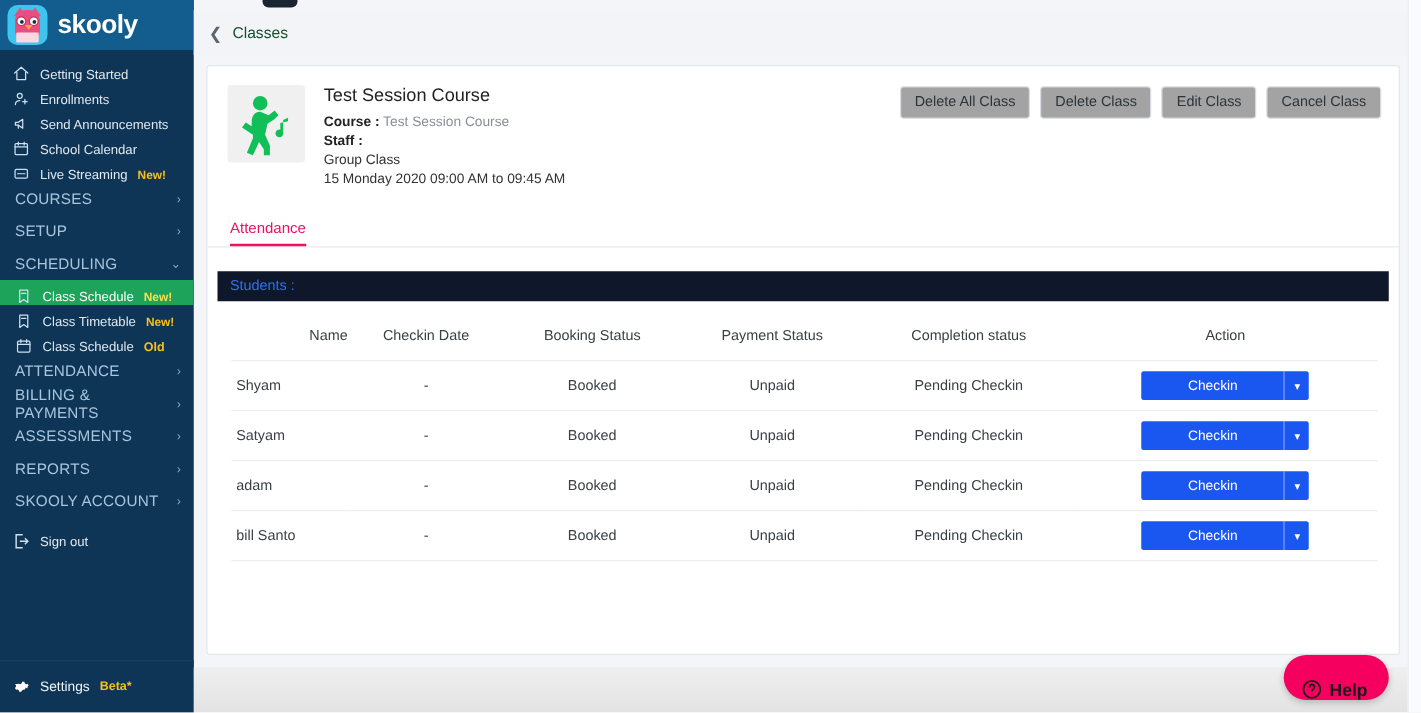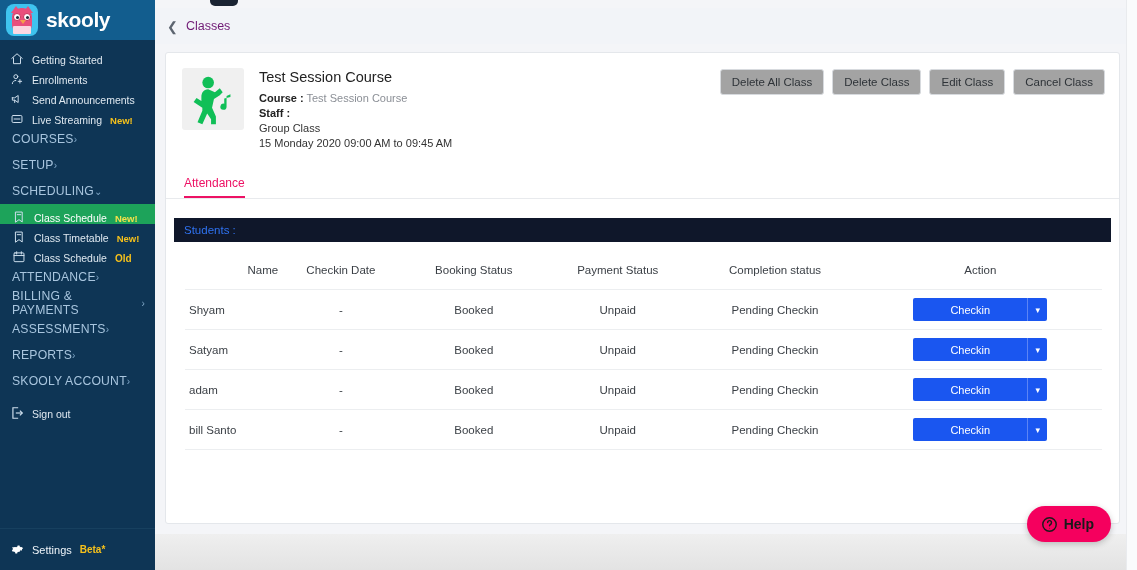--- a/index.html
+++ b/index.html
@@ -62,21 +62,21 @@
     gap: 8px; font-size: 10.5px; color: #dfe8f0; cursor: pointer;
   }
   .nav-item .ic { width: 14px; height: 14px; flex: none; display: block; color: #cfe0ee; }
   .nav-item.hl { background: #1da35a; color: #ffffff; }
   .nav-item.sub { padding-left: 12px; }
   .nav-item .badge-new { color: #f6c11b; font-size: 9.5px; font-weight: 700; }
   .nav-item .badge-old { color: #f6c11b; font-size: 10px; font-weight: 700; }
   .nav-item.hl .badge-new { color: #f6e04a; }
 
   .nav-group {
-    display: flex; align-items: center; 
+    display: flex; align-items: center; justify-content: space-between;
     height: 26px; padding: 0 10px 0 12px; font-size: 12.2px;
     color: #a8c5de; letter-spacing: 0.2px; cursor: pointer;
   }
   .nav-group .chev { font-size: 10px; color: #7fa6c6; }
 
   .sidebar-footer {
     position: absolute; left: 0; bottom: 0; width: 155px; height: 42px;
     background: #0e3555; display: flex; align-items: center;
     padding-left: 10px; gap: 8px; border-top: 1px solid #17405f;
   }
@@ -87,21 +87,21 @@
   #main { position: absolute; left: 155px; top: 0; width: 982px; height: 570px; }
   .top-notch {
     position: absolute; left: 55px; top: -4px; width: 28px; height: 10px;
     background: #1a2433; border-radius: 0 0 5px 5px;
   }
   .crumb-bar {
     position: absolute; left: 0; top: 8px; width: 982px; height: 36px;
     background: #f2f4f8; display: flex; align-items: center; padding-left: 12px; gap: 8px;
   }
   .crumb-back { font-size: 13px; color: #5d6570; cursor: pointer; line-height: 1; }
-  .crumb-text { font-size: 12.5px; color: #701a75; }
+  .crumb-text { font-size: 12.5px; color: #14532d; }
 
   .card {
     position: absolute; left: 10px; top: 52px; width: 955px; height: 472px;
     background: #ffffff; border: 1px solid #e4e7eb; border-radius: 3px;
   }
   .course-head { display: flex; padding: 15px 16px 0 16px; position: relative; }
   .course-thumb {
     width: 62px; height: 62px; background: #f0f0f0; border-radius: 3px;
     flex: none; position: relative;
   }
@@ -153,22 +153,22 @@
     border: none; border-left: 1px solid #5c84f5; border-radius: 0 2px 2px 0;
     font-size: 9px; cursor: pointer; display: flex; align-items: center;
     justify-content: center; font-family: "Liberation Sans", sans-serif;
   }
 
   .bottom-band {
     position: absolute; left: 0; bottom: 0; width: 982px; height: 36px;
     background: linear-gradient(#efefef, #e3e3e3);
   }
   .help-btn {
-    position: absolute; right: 26px; bottom: 28px; height: 36px;
-    background: #f5005e; border-radius: 18px; display: flex; align-items: center;
+    position: absolute; right: 26px; bottom: 10px; height: 36px;
+    background: #f5005e; border-radius: 18px; display: flex; align-items: flex-end;
     gap: 6px; padding: 0 17px 0 14px; cursor: pointer;
     box-shadow: 0 2px 6px rgba(0,0,0,0.22);
   }
   .help-btn .lbl { font-size: 14px; font-weight: 700; color: #1a1a1a; }
   .right-edge {
     position: absolute; right: 0; top: 0; width: 11px; height: 570px;
     background: #fafbfc; border-left: 1px solid #e9ebee;
   }
 </style>
 </head>
@@ -210,20 +210,27 @@
             <path d="M17 13v6M14 16h6"></path>
           </svg>
           <span>Enrollments</span>
         </div>
         <div class="nav-item">
           <svg class="ic" viewBox="0 0 24 24" fill="none" stroke="currentColor" stroke-width="1.7" stroke-linecap="round" stroke-linejoin="round">
             <path d="M4 10v4h4l6 4V6l-6 4H4z"></path>
             <path d="M8 14v4"></path>
           </svg>
           <span>Send Announcements</span>
+        </div>
+        <div class="nav-item">
+          <svg class="ic" viewBox="0 0 24 24" fill="none" stroke="currentColor" stroke-width="1.7" stroke-linecap="round" stroke-linejoin="round">
+            <rect x="3.5" y="5" width="17" height="15" rx="1.5"></rect>
+            <path d="M3.5 9.5h17M8 3v4M16 3v4"></path>
+          </svg>
+          <span>School Calendar</span>
         </div>
         <div class="nav-item">
           <svg class="ic" viewBox="0 0 24 24" fill="none" stroke="currentColor" stroke-width="1.7" stroke-linecap="round" stroke-linejoin="round">
             <rect x="3.5" y="6" width="17" height="12" rx="2"></rect>
             <path d="M7 12h10"></path>
           </svg>
           <span>Live Streaming</span>
           <span class="badge-new">New!</span>
         </div>
       </div>

